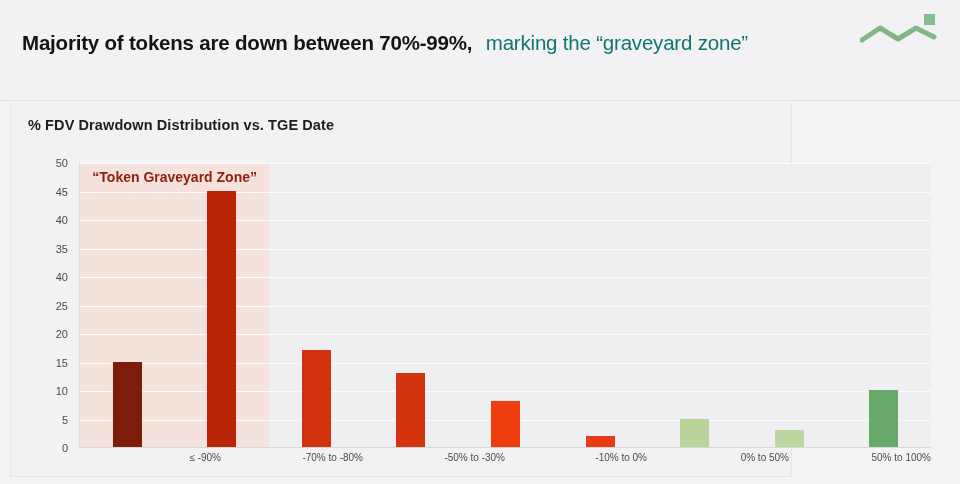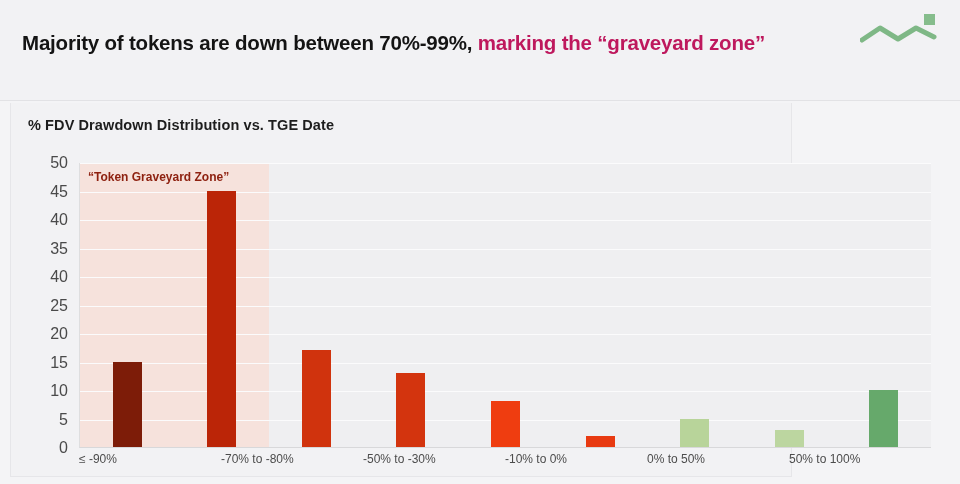--- a/index.html
+++ b/index.html
@@ -20,21 +20,21 @@
   #headline {
     position:absolute;
     left:22px; top:27px;
     width:810px;
     font-size:20.5px;
     line-height:31px;
     color:#2b2b2b;
     letter-spacing:-0.2px;
   }
   #headline .strong { font-weight:bold; color:#141414; }
-  #headline .light  { font-weight:bold; color:#be185d; }
+  #headline .light  { font-weight:normal; color:#0f766e;margin-left:8px; }
 
   #logo {
     position:absolute;
     right:22px; top:10px;
     width:78px; height:42px;
   }
   #logo svg { display:block; }
 
   
   #card {
@@ -75,47 +75,48 @@
   #zone {
     position:absolute;
     top:0; bottom:0;
     left:0; width:190px;
     background:#f6e2dc;
   }
   #zone-label {
     position:absolute;
     left:8px; top:8px;
     width:174px;
-    font-size:12px;
+    text-align:center;
+    font-size:14px;
     font-weight:bold;
     line-height:12px;
     color:#8e2110;
   }
 
   
   .ytick {
     position:absolute;
     right:852px;
     width:46px;
     padding-right:11px;
     text-align:right;
-    font-size:16px;
+    font-size:11px;
     color:#4a4a4a;
     transform:translateY(-50%);
   }
   #xaxis {
     position:absolute;
     left:68px; top:349px;
     width:852px; height:22px;
     display:flex;
   }
   .xtick {
     flex:1 1 0;
-    text-align:left;
-    font-size:12px;
+    text-align:right;
+    font-size:10px;
     color:#4c4c4c;
     white-space:nowrap;
   }
 
   
   #bars {
     position:absolute; inset:0;
     display:flex;
     align-items:flex-end;
   }

